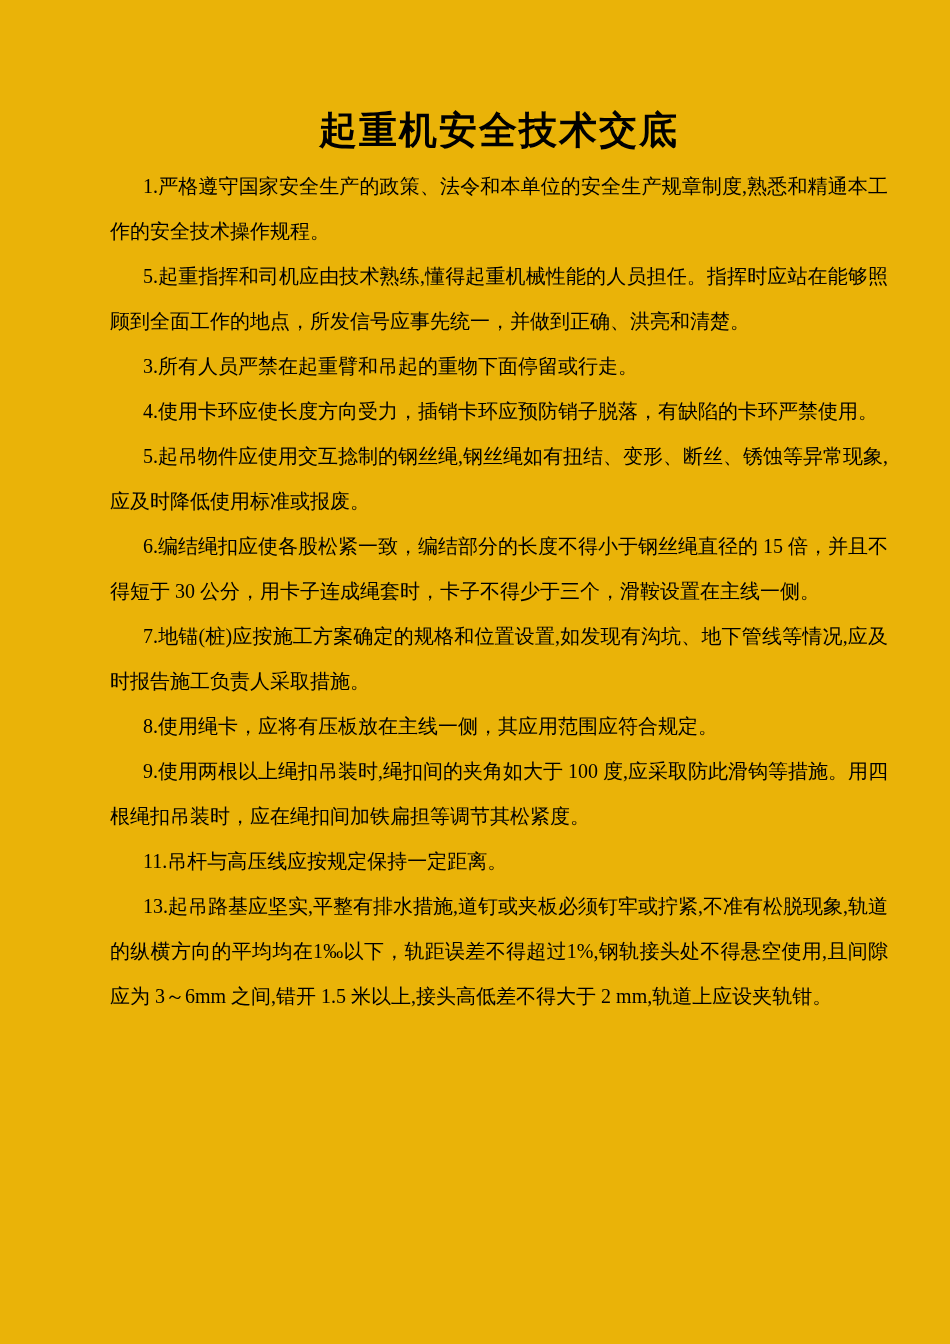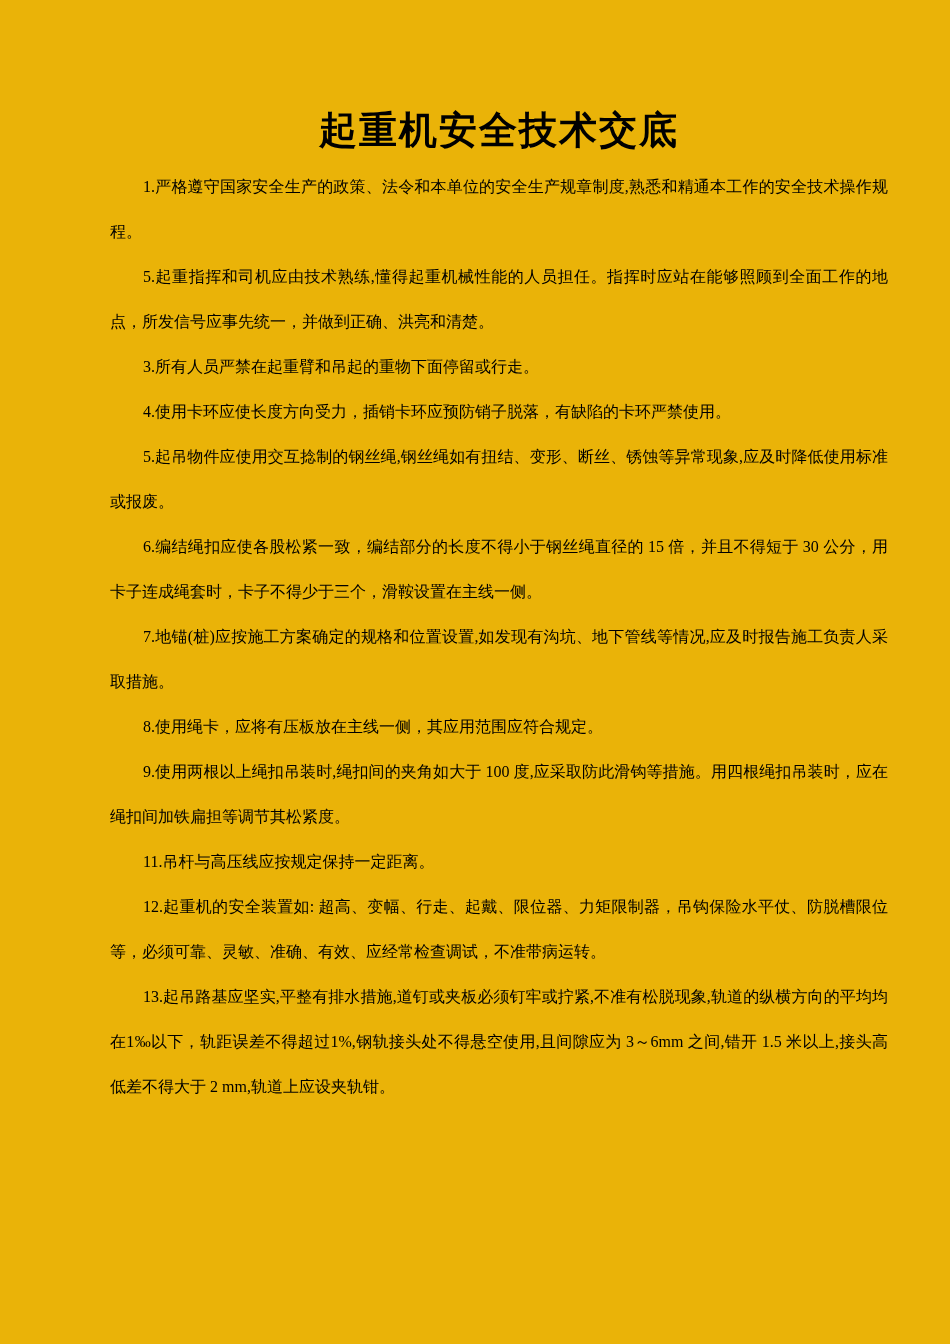--- a/index.html
+++ b/index.html
@@ -20,21 +20,21 @@
   }
   .title {
     font-size: 38px;
     line-height: 52px;
     font-weight: bold;
     text-align: center;
     margin: 0 0 8px 0;
     letter-spacing: 2px;
   }
   .para {
-    font-size: 16px;
+    font-size: 20px;
     line-height: 45px;
     margin: 0;
     text-align: justify;
     text-indent: 33px;
     word-break: break-all;
   }
 </style>
 </head>
 <body>
 
@@ -44,16 +44,15 @@
       <p class="para">1.严格遵守国家安全生产的政策、法令和本单位的安全生产规章制度,熟悉和精通本工作的安全技术操作规程。</p>
       <p class="para">5.起重指挥和司机应由技术熟练,懂得起重机械性能的人员担任。指挥时应站在能够照顾到全面工作的地点，所发信号应事先统一，并做到正确、洪亮和清楚。</p>
       <p class="para">3.所有人员严禁在起重臂和吊起的重物下面停留或行走。</p>
       <p class="para">4.使用卡环应使长度方向受力，插销卡环应预防销子脱落，有缺陷的卡环严禁使用。</p>
       <p class="para">5.起吊物件应使用交互捻制的钢丝绳,钢丝绳如有扭结、变形、断丝、锈蚀等异常现象,应及时降低使用标准或报废。</p>
       <p class="para">6.编结绳扣应使各股松紧一致，编结部分的长度不得小于钢丝绳直径的 15 倍，并且不得短于 30 公分，用卡子连成绳套时，卡子不得少于三个，滑鞍设置在主线一侧。</p>
       <p class="para">7.地锚(桩)应按施工方案确定的规格和位置设置,如发现有沟坑、地下管线等情况,应及时报告施工负责人采取措施。</p>
       <p class="para">8.使用绳卡，应将有压板放在主线一侧，其应用范围应符合规定。</p>
       <p class="para">9.使用两根以上绳扣吊装时,绳扣间的夹角如大于 100 度,应采取防此滑钩等措施。用四根绳扣吊装时，应在绳扣间加铁扁担等调节其松紧度。</p>
       <p class="para">11.吊杆与高压线应按规定保持一定距离。</p>
-      <p class="para">12.起重机的安全装置如: 超高、变幅、行走、起戴、限位器、力矩限制器，吊钩保险水平仗、防脱槽限位等，必须可靠、灵敏、准确、有效、应经常检查调试，不准带病运转。</p>
       <p class="para">13.起吊路基应坚实,平整有排水措施,道钉或夹板必须钉牢或拧紧,不准有松脱现象,轨道的纵横方向的平均均在1‰以下，轨距误差不得超过1%,钢轨接头处不得悬空使用,且间隙应为 3～6mm 之间,错开 1.5 米以上,接头高低差不得大于 2 mm,轨道上应设夹轨钳。</p>
     </div>
 </div>
 
 </body></html>

